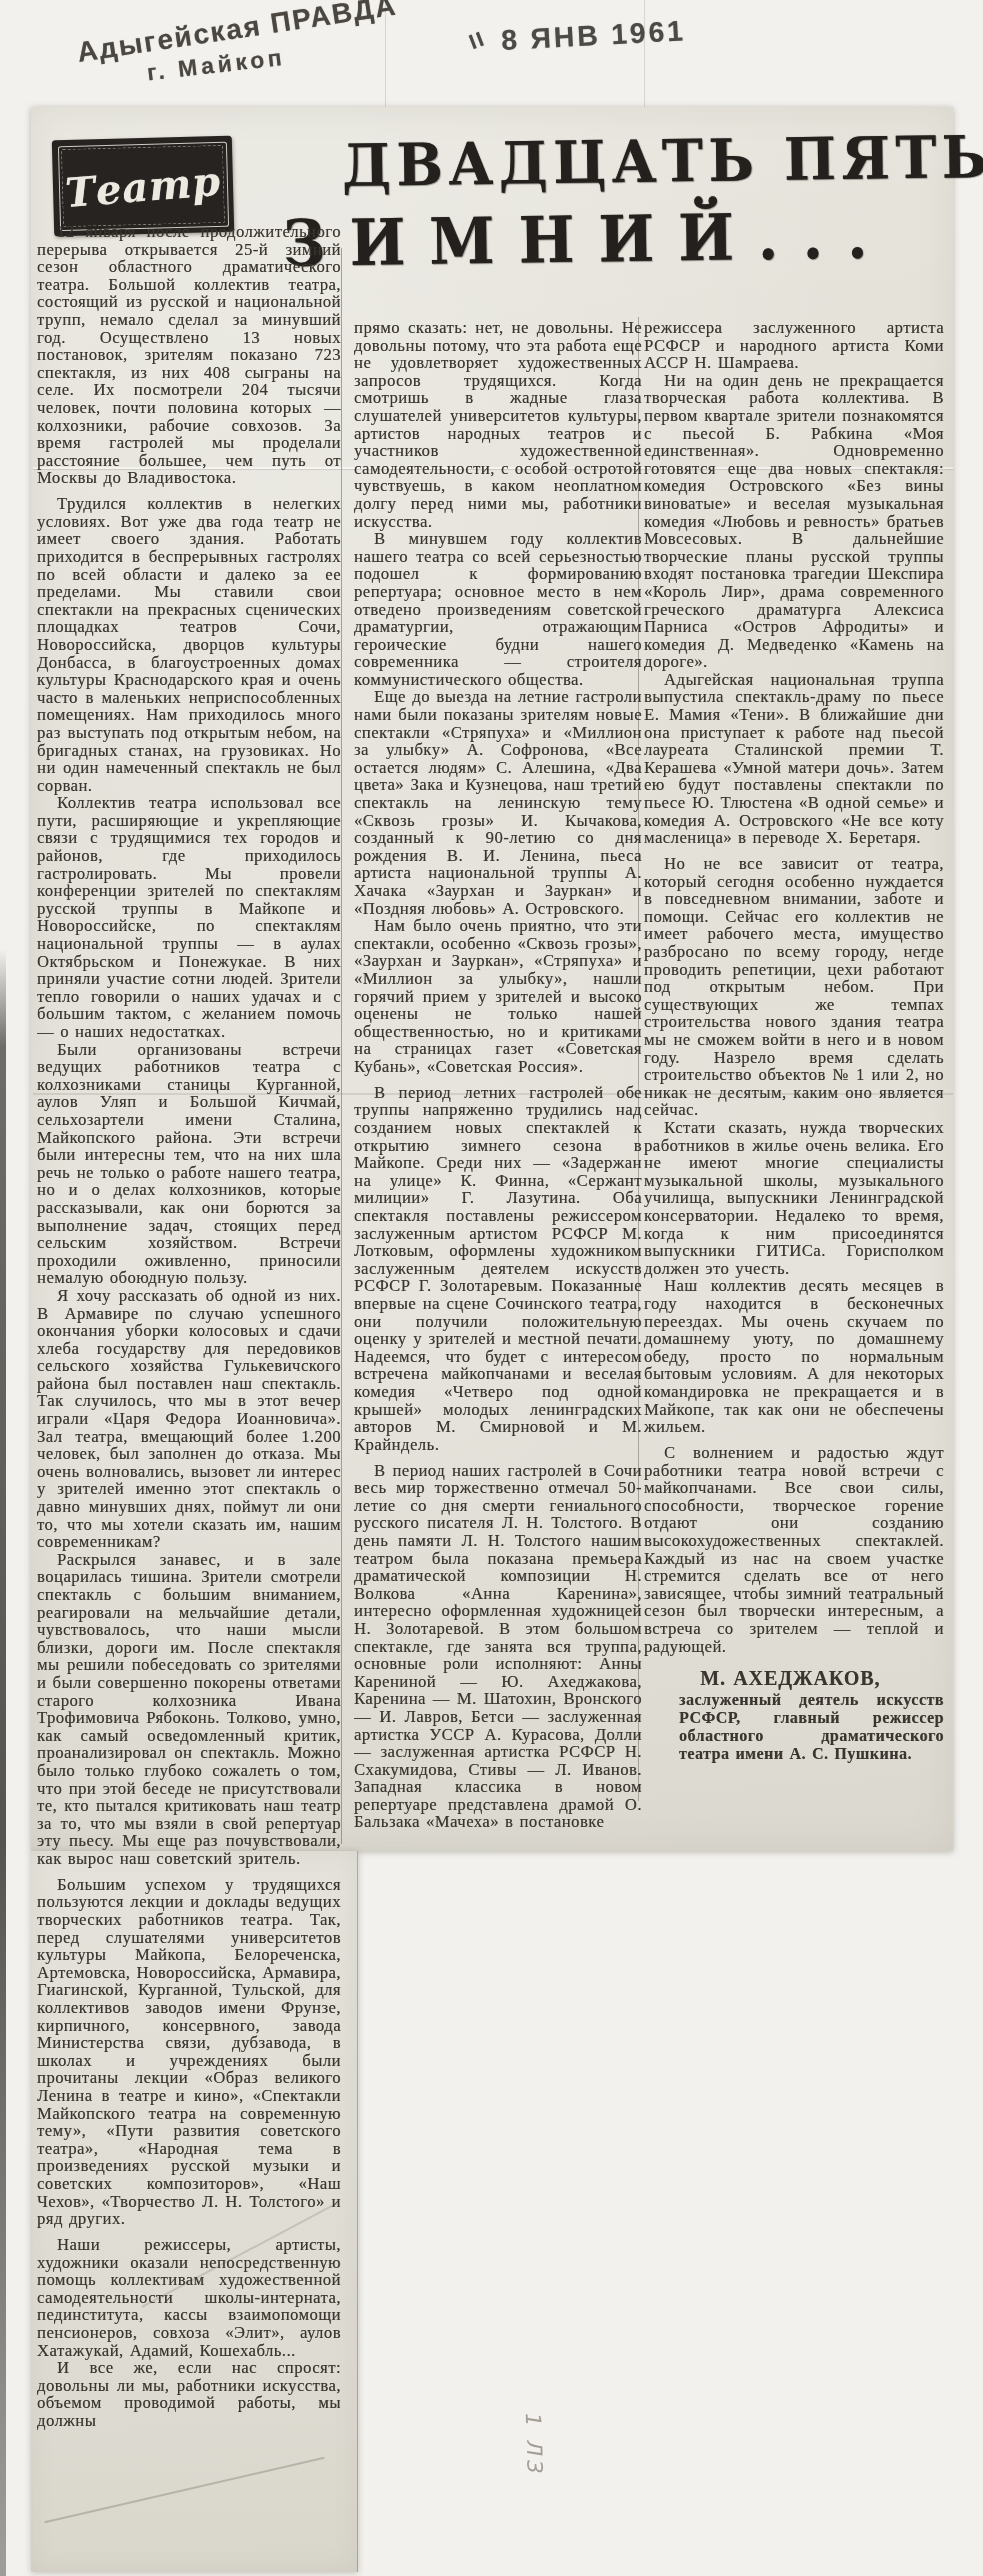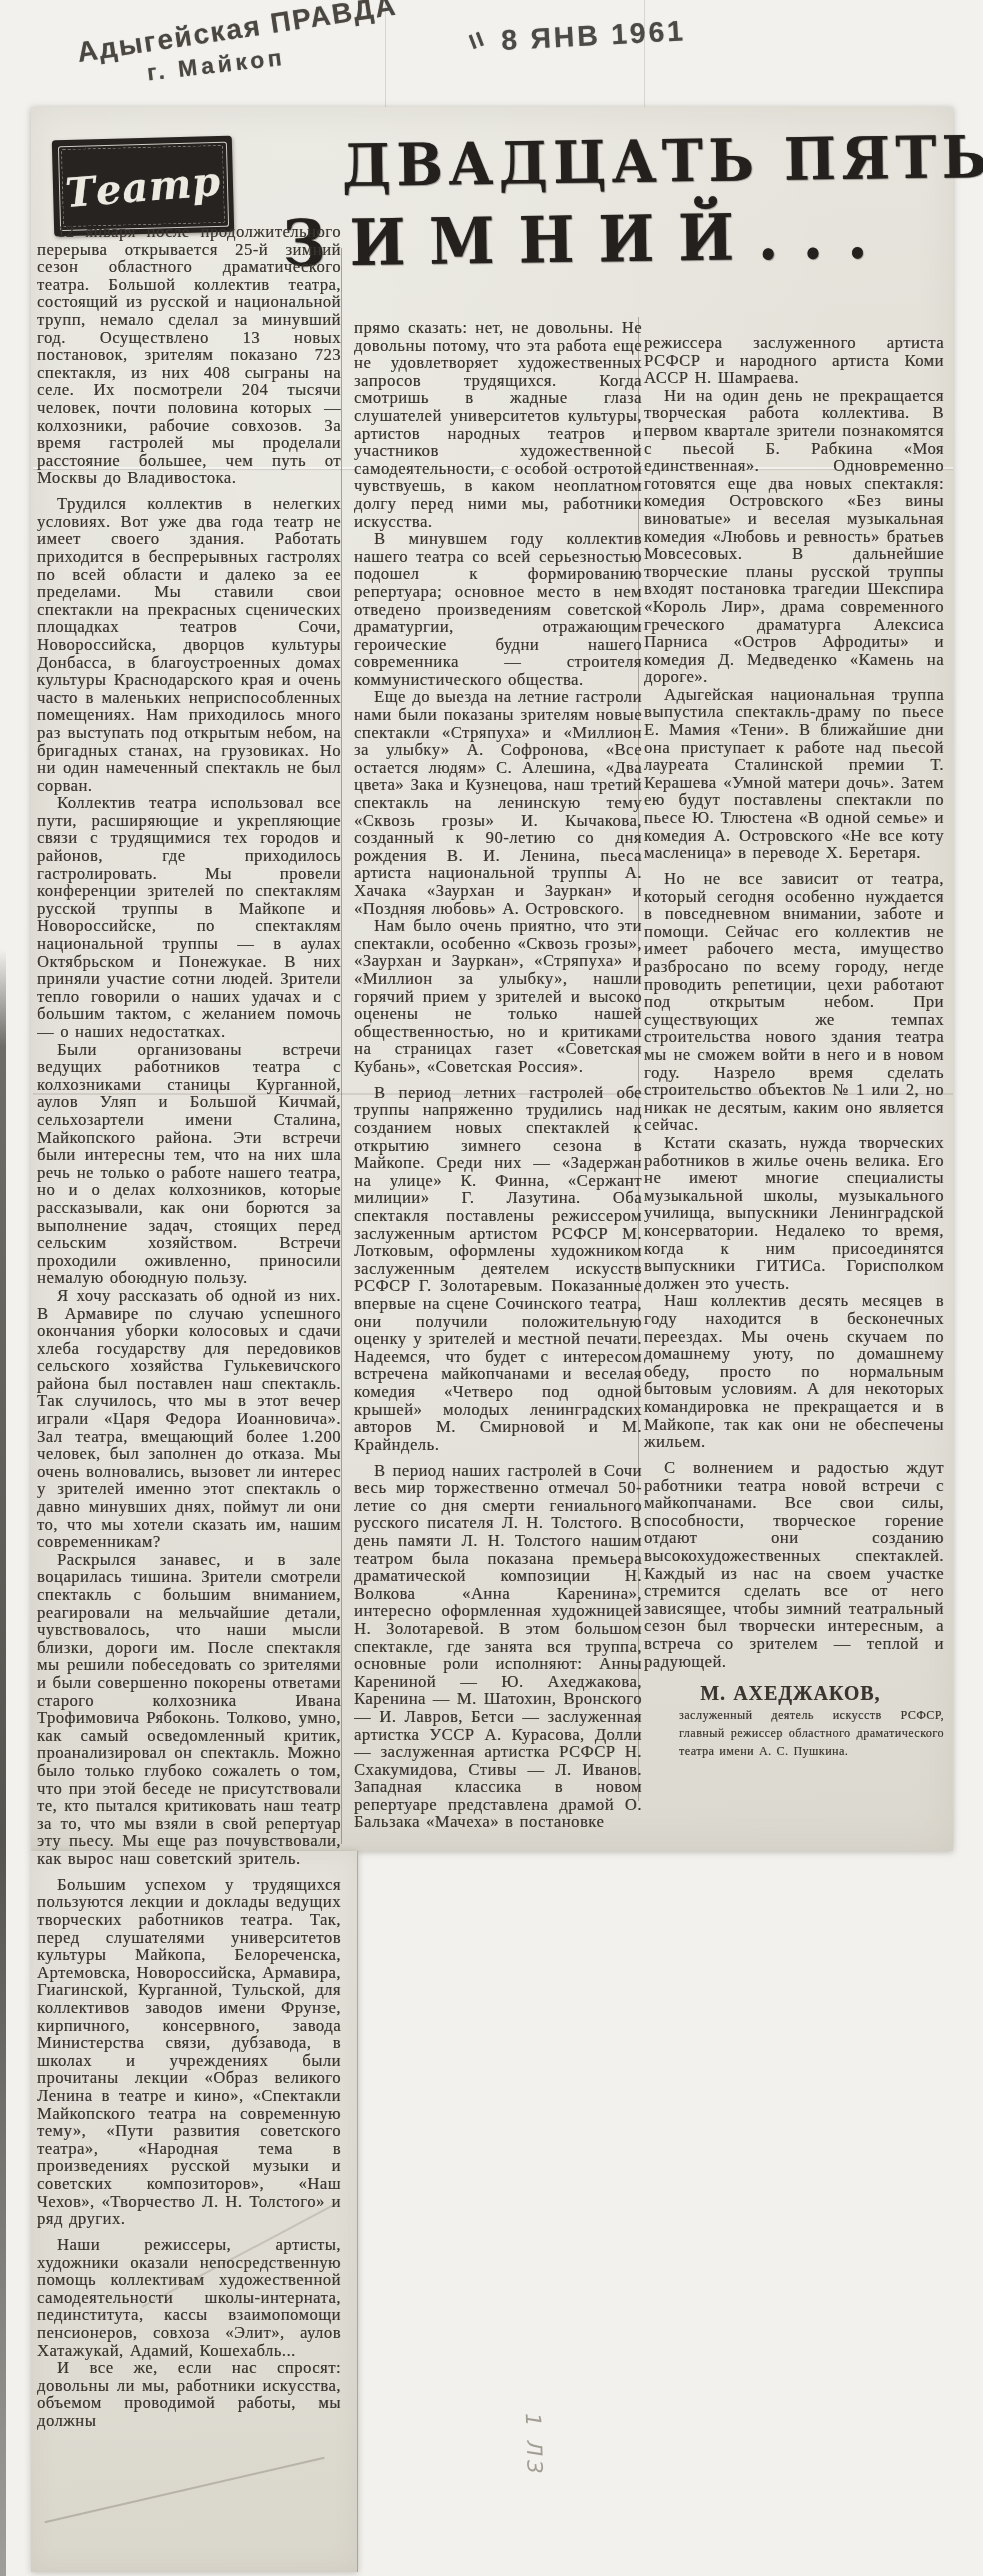--- a/index.html
+++ b/index.html
@@ -81,28 +81,28 @@
     font-size:16.6px;line-height:17.6px;text-align:justify;
     letter-spacing:0.5px;word-spacing:1.4px;
     text-shadow:0.3px 0.3px 0.4px rgba(52,47,41,.5);
     overflow:hidden;
   }
   .col p{margin:0;text-indent:20px;}
   .col p.g{margin-top:8.3px;}
   .col p.noindent{text-indent:0;}
   .col1{left:37px;top:223px;width:304px;height:2337px;}
   .col2{left:354px;top:319px;width:288px;height:1518px;}
-  .col3{left:644px;top:319px;width:300px;height:1518px;margin-top:15px;}
+  .col3{left:644px;top:319px;width:300px;height:1518px;}
   .sig-name{
     margin-top:14.7px;text-align:center;font-weight:bold;font-size:20px;
     letter-spacing:0.9px;padding-right:7.4px;
   }
   .sig-title{
     margin:3.7px 0 0 35px !important;text-indent:0 !important;
-    font-weight:normal;font-size:12px;line-height:18px;text-align:justify;
+    font-weight:bold;font-size:16px;line-height:18px;text-align:justify;
   }
   
   .pencil{
     position:absolute;left:497px;top:2438px;width:74px;
     transform:rotate(88deg);transform-origin:center;
     font-family:"DejaVu Sans", sans-serif;font-style:italic;
     font-size:21px;letter-spacing:3.7px;color:#a29d94;
   }
 </style>
 </head>

